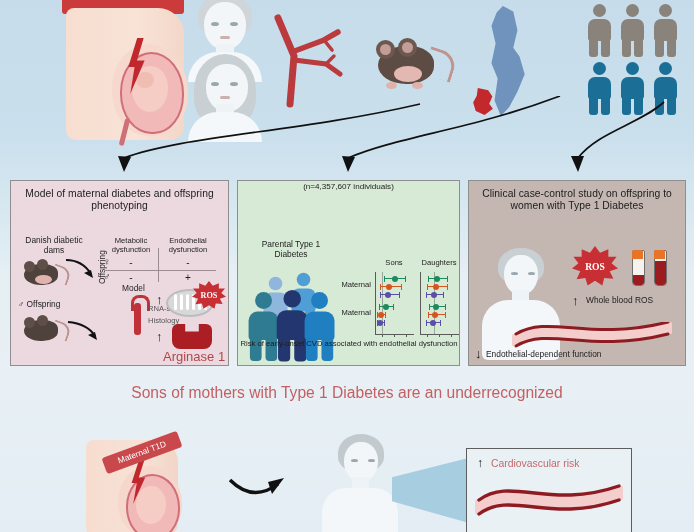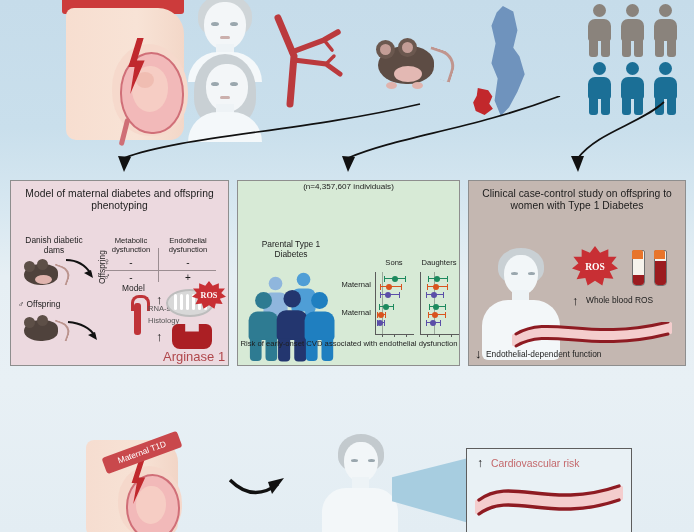--- a/index.html
+++ b/index.html
@@ -560,20 +560,21 @@
   <svg class="vessel-c" viewBox="0 0 160 28">
     <path d="M4,18 C38,-2 76,26 156,6" stroke="#f4cdcd" stroke-width="13" fill="none" stroke-linecap="round"></path>
     <path d="M4,12 C38,-8 76,20 156,0" stroke="#8e1b22" stroke-width="3" fill="none" stroke-linecap="round"></path>
     <path d="M4,24 C38,4 76,32 156,12" stroke="#8e1b22" stroke-width="3" fill="none" stroke-linecap="round"></path>
   </svg>
 
   <div class="uparrow" style="left:475px;top:347px;">↓</div>
   <div class="lbl" style="left:486px;top:350px;">Endothelial-dependent function</div>
 
   <div class="conclusion">
+    <div>Sons of mothers with Type 1 Diabetes are an underrecognized</div>
   </div>
 
   <div class="bottom-band">
 
     <div>
       <div class="b-body"></div>
       <div class="b-belly"></div>
       <div class="b-womb"></div>
       <div class="b-fetus"></div>
       <div class="b-bolt"></div>

